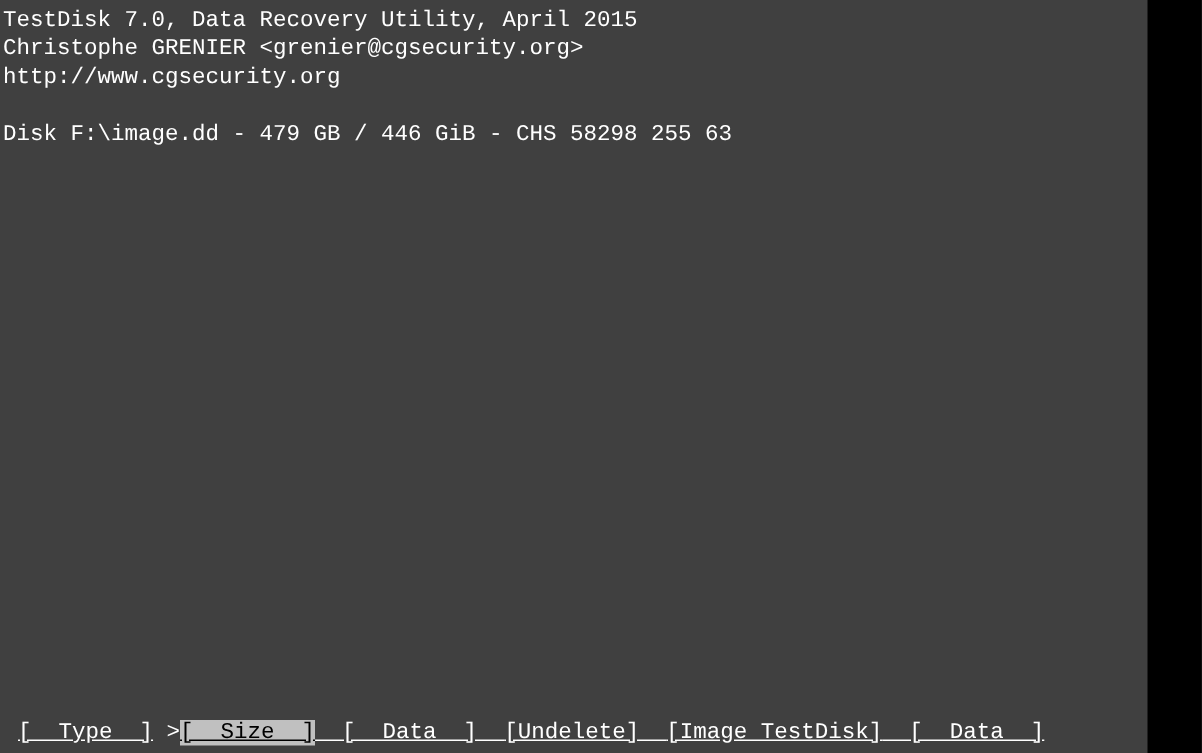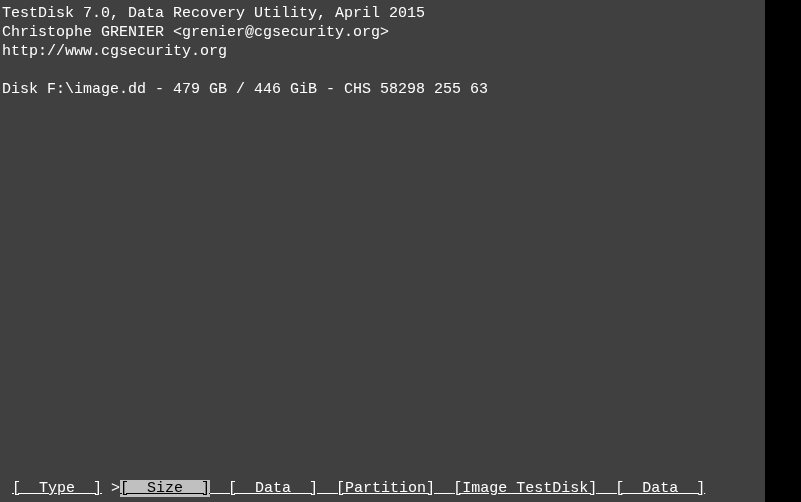--- a/index.html
+++ b/index.html
@@ -55,16 +55,16 @@
 <div class="screen">
 
   <div class="line">TestDisk 7.0, Data Recovery Utility, April 2015</div>
   <div class="line">Christophe GRENIER &lt;grenier@cgsecurity.org&gt;</div>
   <div class="line">http://www.cgsecurity.org</div>
   <div class="line"> </div>
   <div class="line">Disk F:\image.dd - 479 GB / 446 GiB - CHS 58298 255 63</div>
   <div class="line"> </div>
 
   <div class="bottom">
-    <div class="menu-row"><span class="menu-item">[  Type  ]</span> <span>&gt;</span><span class="menu-item menu-sel">[  Size  ]</span><span class="menu-item">  [  Data  ]  </span><span class="menu-item">[Partition]  </span><span class="menu-item">[Image TestDisk]</span><span class="menu-item">  [  Data  ]</span></div>
+    <div class="menu-row"><span class="menu-item">[  Type  ]</span> <span>&gt;</span><span class="menu-item menu-sel">[  Size  ]</span><span class="menu-item">  [  Data  ]  </span><span class="menu-item">[Undelete]  </span><span class="menu-item">[Image TestDisk]</span><span class="menu-item">  [  Data  ]</span></div>
   </div>
 
 </div>
 
 </body></html>

